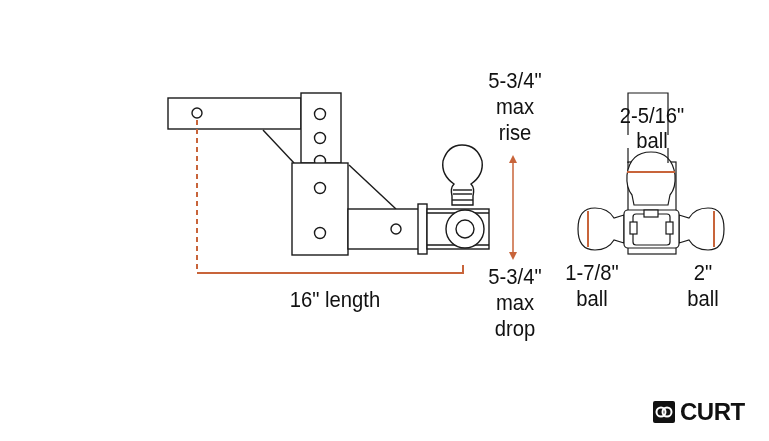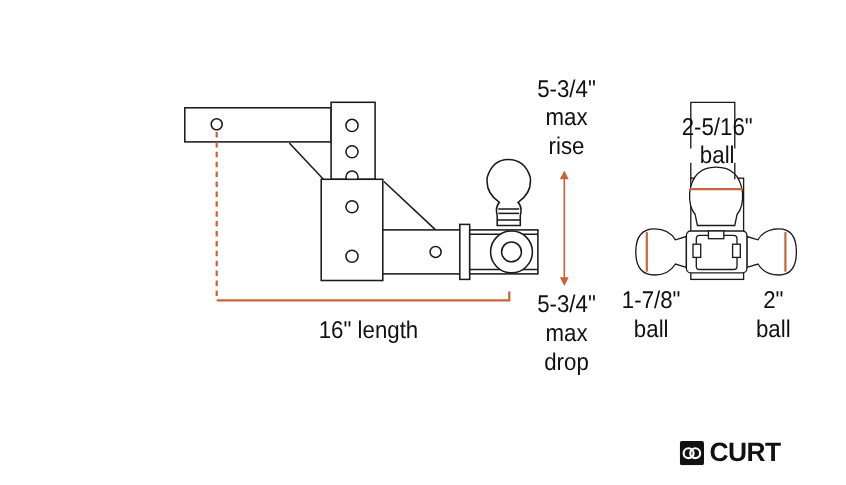--- a/index.html
+++ b/index.html
@@ -1,19 +1,19 @@
 <!DOCTYPE html>
 <html><head>
 <meta charset="utf-8">
 <style>
   html, body { margin: 0; padding: 0; background: #ffffff; }
   .canvas { position: relative; width: 769px; height: 441px; background: #fff; overflow: hidden; }
   svg { position: absolute; left: 0; top: 0; }
   .lbl { position: absolute; font-family: "Liberation Sans", sans-serif; color: #111; text-align: center; line-height: 26px; font-size: 22px; transform: scaleX(0.92); transform-origin: center top; }
-  .logo { position: absolute; left: 618px; top: 398px; display: flex; align-items: center; gap: 5px; }
+  .logo { position: absolute; left: 653px; top: 398px; display: flex; align-items: center; gap: 5px; }
   .logo-text { font-family: "Liberation Sans", sans-serif; font-weight: bold; font-size: 24px; letter-spacing: -0.5px; color: #111; }
 </style>
 </head>
 <body>
 
 <div class="canvas">
 
   <svg width="769" height="441" viewBox="0 0 769 441">
     <g fill="#fff" stroke="#1a1a1a" stroke-width="1.4">
 

